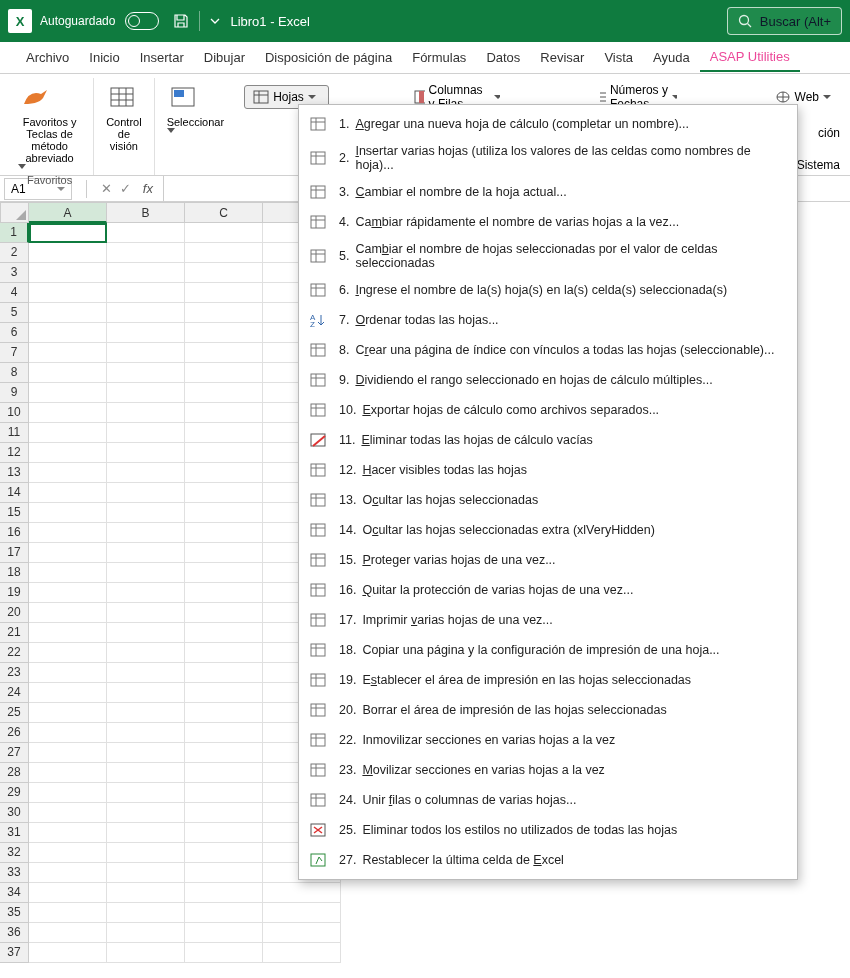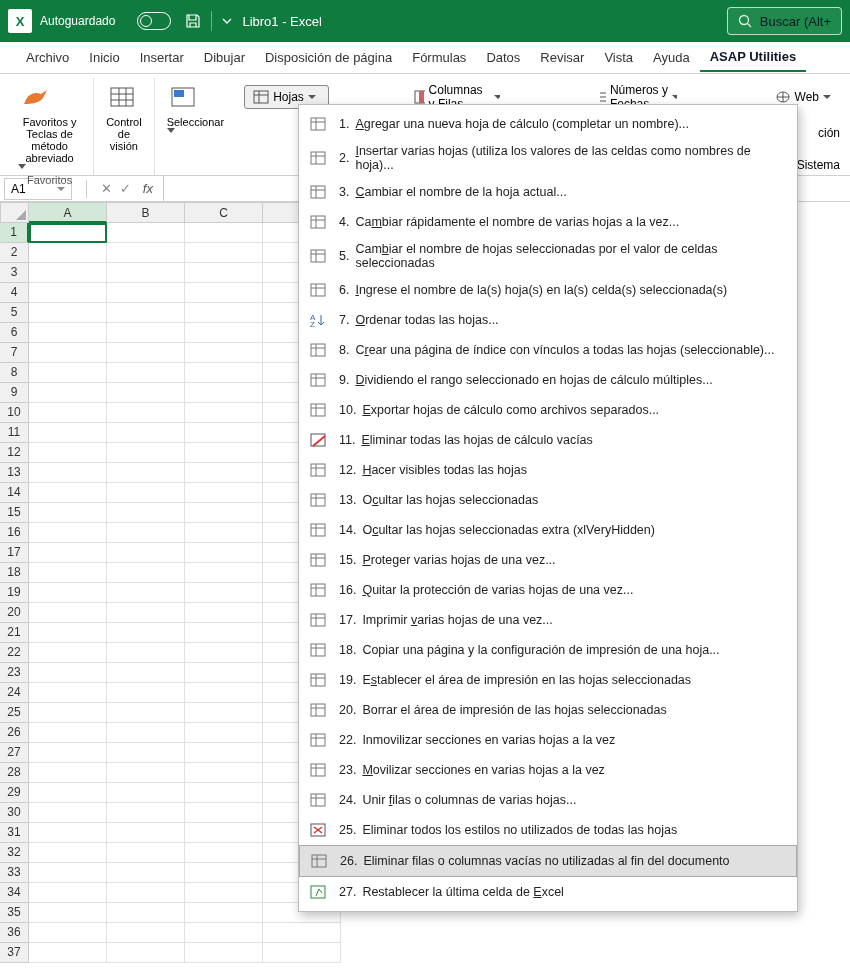--- a/index.html
+++ b/index.html
@@ -31,21 +31,21 @@
       display: flex;
       align-items: center;
       justify-content: center;
       font-weight: bold;
       font-size: 13px;
       border-radius: 2px;
       margin-right: 8px;
     }
     .title-bar-text {
       font-size: 12px;
-      margin-right: 16px;
+      margin-right: 4px;
     }
     .toggle {
       width: 34px;
       height: 18px;
       border: 1px solid #fff;
       border-radius: 10px;
       position: relative;
       margin: 0 6px;
     }
     .toggle-knob {
@@ -102,22 +102,22 @@
       border-bottom: 1px solid #d0d0d0;
       background: #fff;
     }
     .menu-item {
       padding: 6px 10px;
       font-size: 13px;
       color: #333;
       cursor: pointer;
     }
     .menu-item.active {
-      color: #0f172a;
-      font-weight: 700;
+      color: #ec4899;
+      font-weight: 400;
       border-bottom: 2px solid #0f7b3f;
       text-align: right;
     }
     .ribbon {
       height: 102px;
       background: #fff;
       border-bottom: 1px solid #d0d0d0;
       display: flex;
       padding: 4px 6px 0 6px;
     }
@@ -1016,31 +1016,20 @@
     <div class="dd-item">
       <div class="dd-icon">
         <svg width="18" height="16">
           <rect x="2" y="2" width="14" height="12" fill="none" stroke="#555"></rect>
           <path d="M5 5l8 6M13 5l-8 6" stroke="#d33" stroke-width="1.5"></path>
         </svg>
       </div>
       <span class="dd-num">25.</span>
       <span class="dd-text">Eliminar todos los estilos no utilizados de todas las hojas</span>
     </div>
-    <div class="dd-item highlighted">
-      <div class="dd-icon">
-        <svg width="18" height="16">
-          <rect x="2" y="2" width="14" height="12" fill="none" stroke="#777"></rect>
-          <line x1="2" y1="6" x2="16" y2="6" stroke="#777"></line>
-          <line x1="7" y1="2" x2="7" y2="14" stroke="#777"></line>
-        </svg>
-      </div>
-      <span class="dd-num">26.</span>
-      <span class="dd-text">Eliminar filas o columnas vacías no utilizadas al fin del documento</span>
-    </div>
     <div class="dd-item">
       <div class="dd-icon">
         <svg width="18" height="16">
           <rect x="2" y="2" width="14" height="12" fill="none" stroke="#2a8a3a"></rect>
           <path d="M7 12l3-7l3 4" stroke="#2a8a3a" fill="none"></path>
         </svg>
       </div>
       <span class="dd-num">27.</span>
       <span class="dd-text">Restablecer la última celda de <u>E</u>xcel</span>
     </div>

